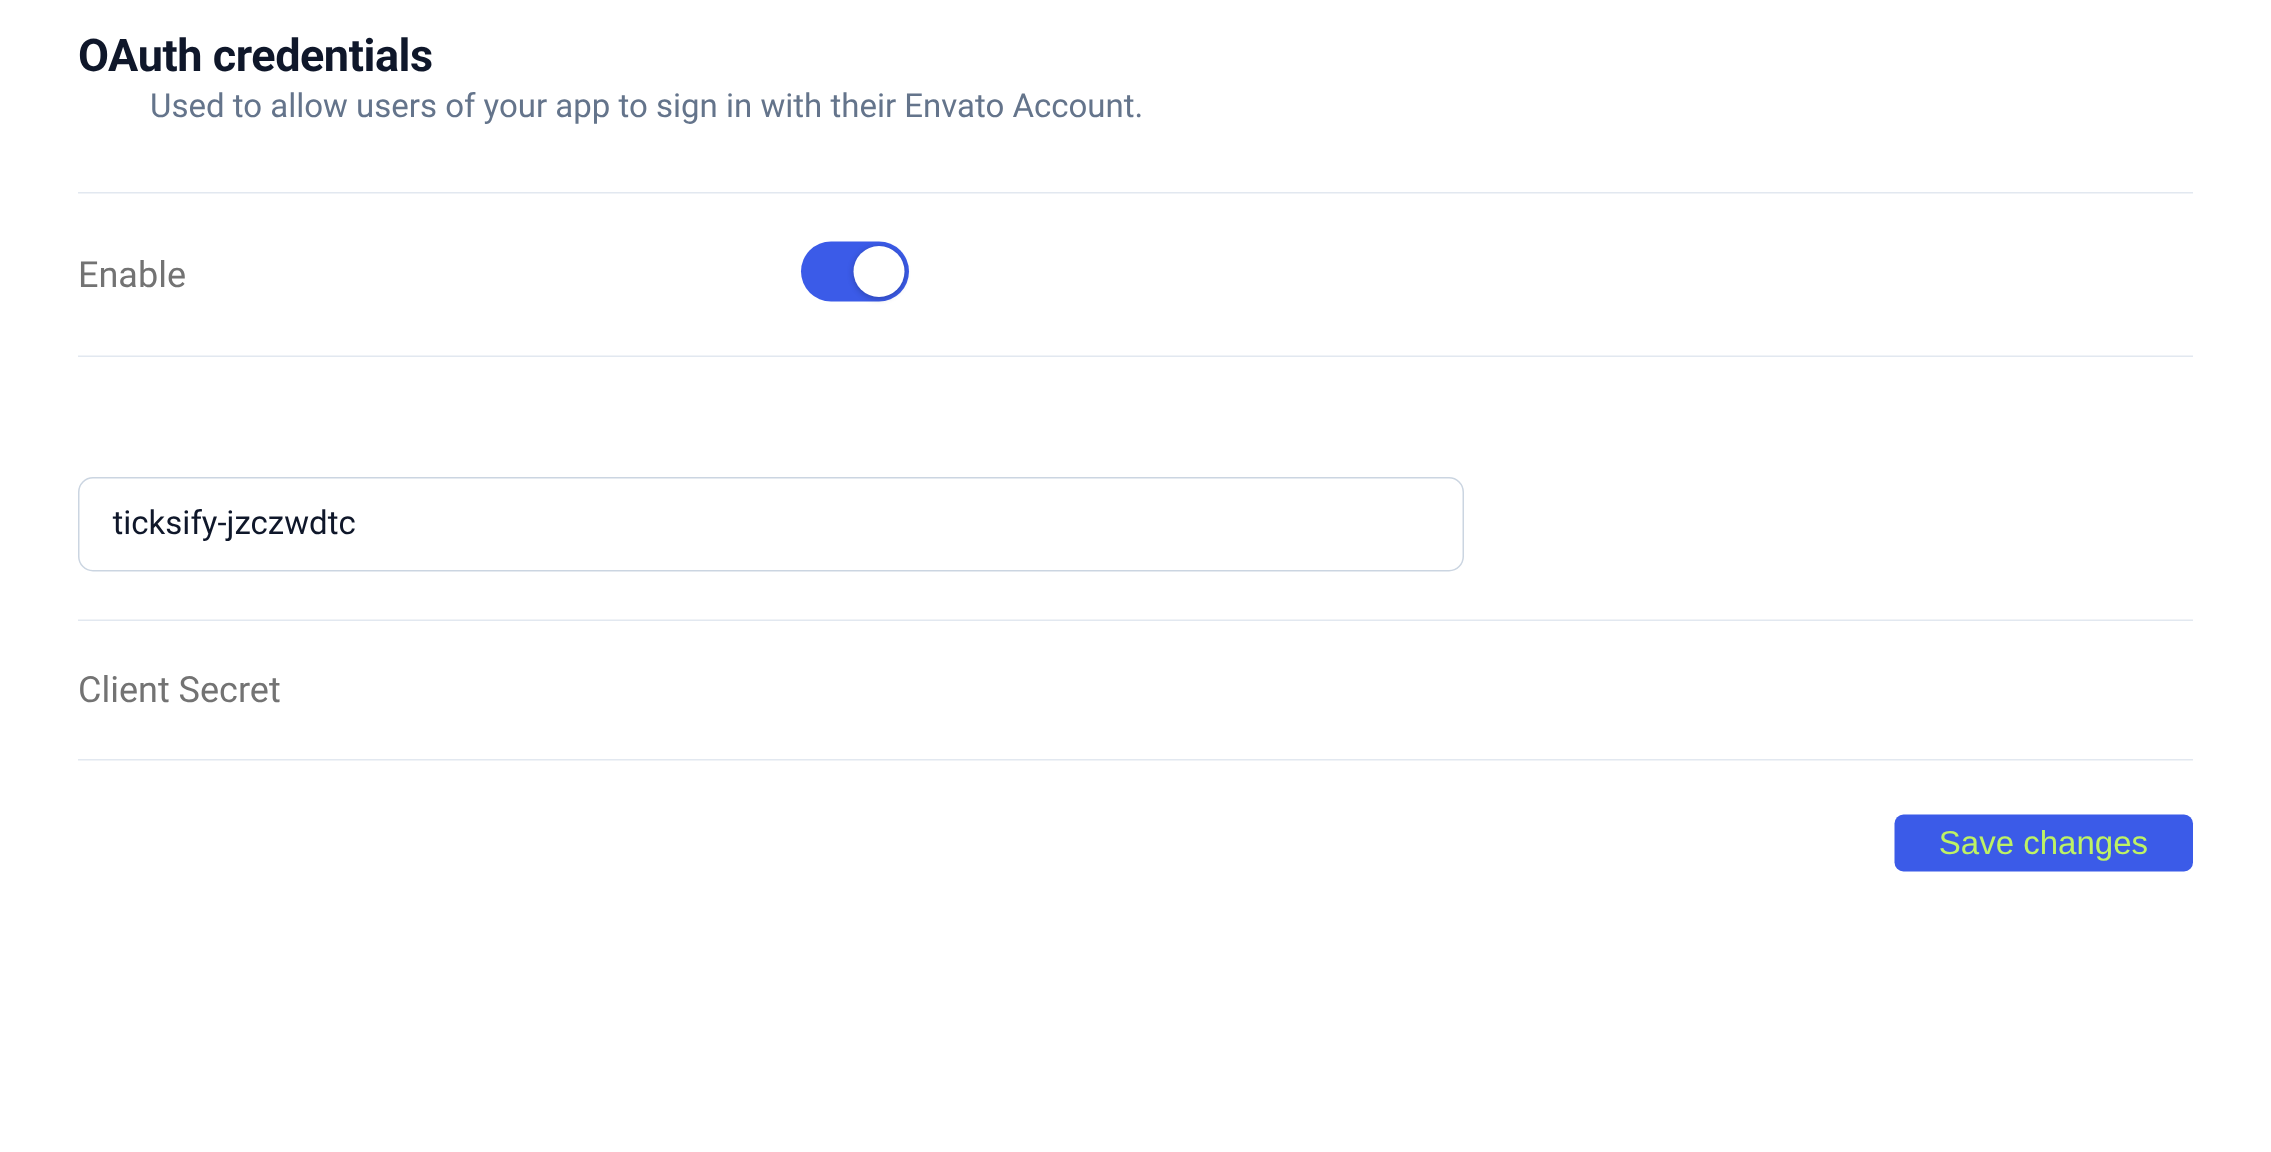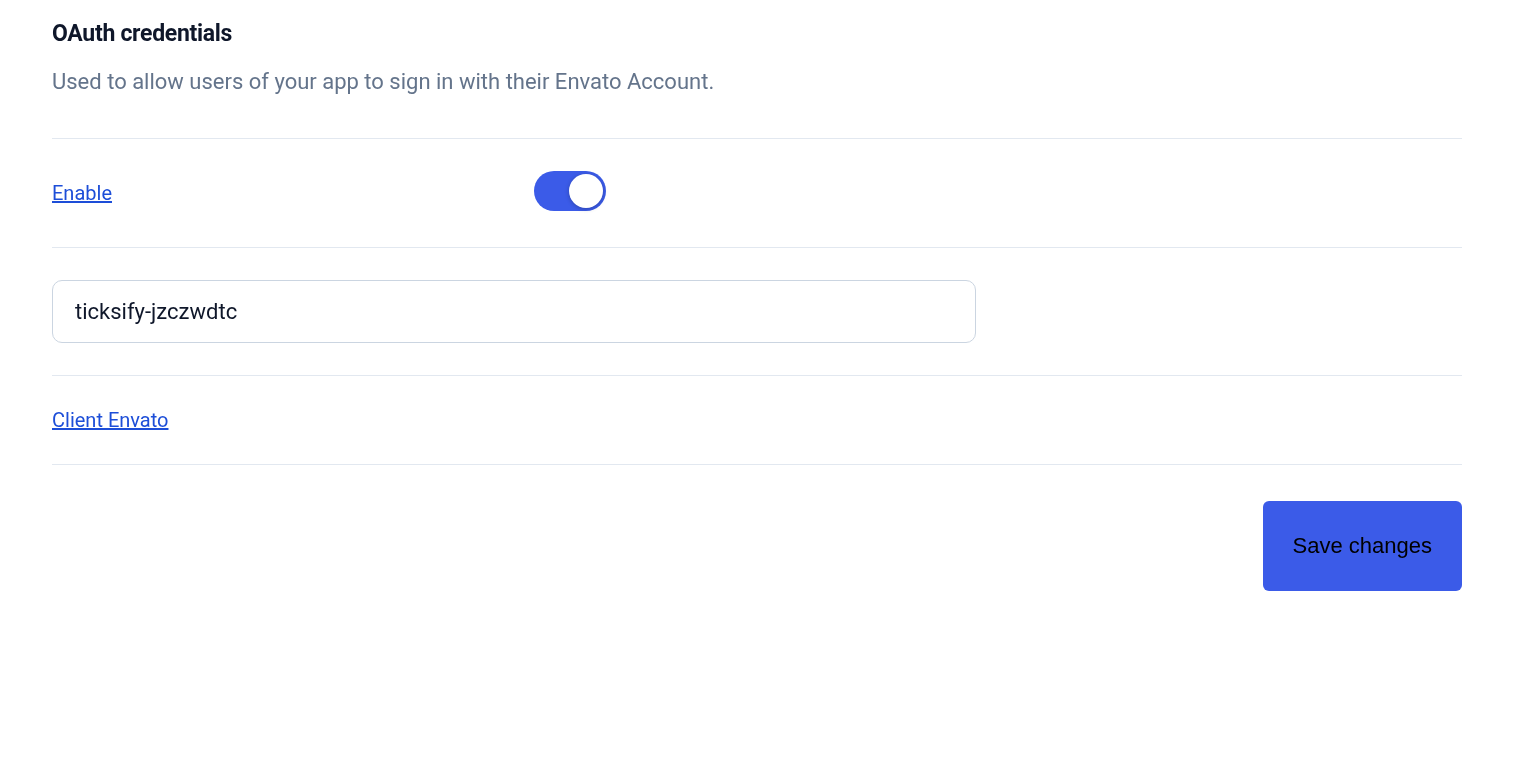--- a/index.html
+++ b/index.html
@@ -8,44 +8,44 @@
       padding: 0;
     }
     body {
       font-family: -apple-system, BlinkMacSystemFont, "Segoe UI", Roboto, "Helvetica Neue", Arial, sans-serif;
       background: #ffffff;
       color: #0f172a;
       padding: 20px 52px;
       width: 1514px;
     }
     .section-title {
-      font-size: 23px;
+      font-size: 30px;
       font-weight: 700;
       color: #0f172a;
-      margin-bottom: 20px;
+      margin-bottom: 2px;
       letter-spacing: -0.3px;
     }
     .section-description {
       font-size: 22px;
       color: #64748b;
       margin-bottom: 40px;
       line-height: 1.4;
+      margin-left: 48px;
     }
     .row {
       display: flex;
       align-items: center;
       padding: 32px 0;
       border-top: 1px solid #e2e8f0;
     }
     .row-label {
       width: 482px;
-      font-size: 20px;
-      color: #1d4ed8;
+      font-size: 24px;
+      color: #737373;
       flex-shrink: 0;
-      text-decoration: underline;
     }
     .row-control {
       flex: 1;
     }
     .toggle {
       position: relative;
       width: 72px;
       height: 40px;
       background: #3b5be8;
       border-radius: 40px;
@@ -66,33 +66,34 @@
       width: 100%;
       max-width: 924px;
       font-size: 22px;
       color: #0f172a;
       padding: 18px 22px;
       border: 1px solid #cbd5e1;
       border-radius: 10px;
       background: #ffffff;
       font-family: inherit;
       outline: none;
+      margin-top: 48px;
     }
     .actions {
       display: flex;
       justify-content: flex-end;
       padding-top: 36px;
       border-top: 1px solid #e2e8f0;
     }
     .btn-primary {
       background: #3b5be8;
-      color: #000000;
+      color: #bef264;
       font-size: 22px;
       font-weight: 500;
-      padding: 32px 30px;
+      padding: 6px 30px;
       border: none;
       border-radius: 6px;
       cursor: pointer;
     }
   </style>
 </head>
 <body>
 
 <div>
   <h2 class="section-title">OAuth credentials</h2>
@@ -107,19 +108,19 @@
     </div>
   </div>
 
   <div class="row">
     <div class="row-control">
       <input type="text" class="text-input" value="ticksify-jzczwdtc" style="">
     </div>
   </div>
 
   <div class="row">
-    <div class="row-label">Client Envato</div>
+    <div class="row-label">Client Secret</div>
   </div>
 
   <div class="actions">
     <button class="btn-primary">Save changes</button>
   </div>
 </div>
 
 </body></html>

